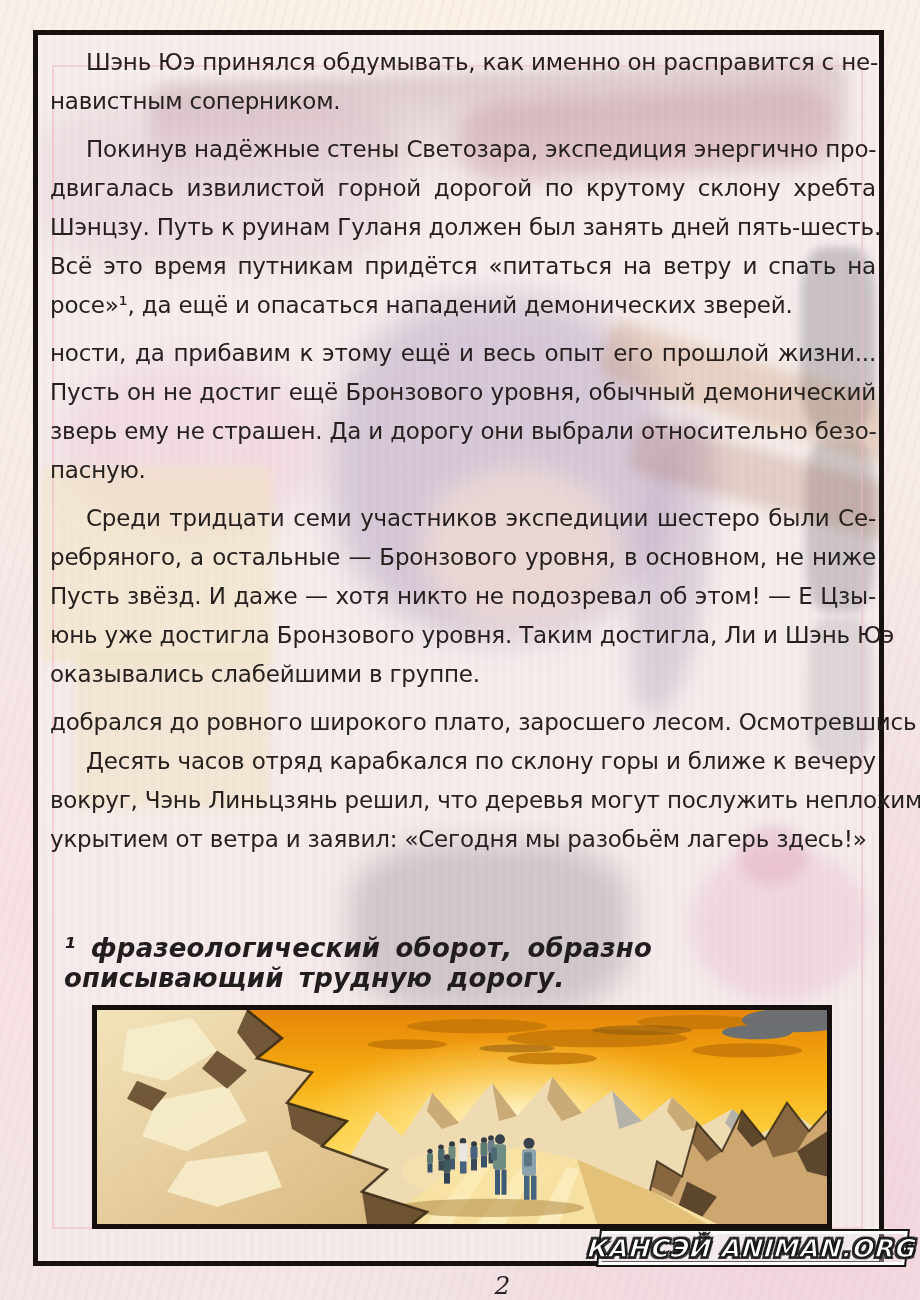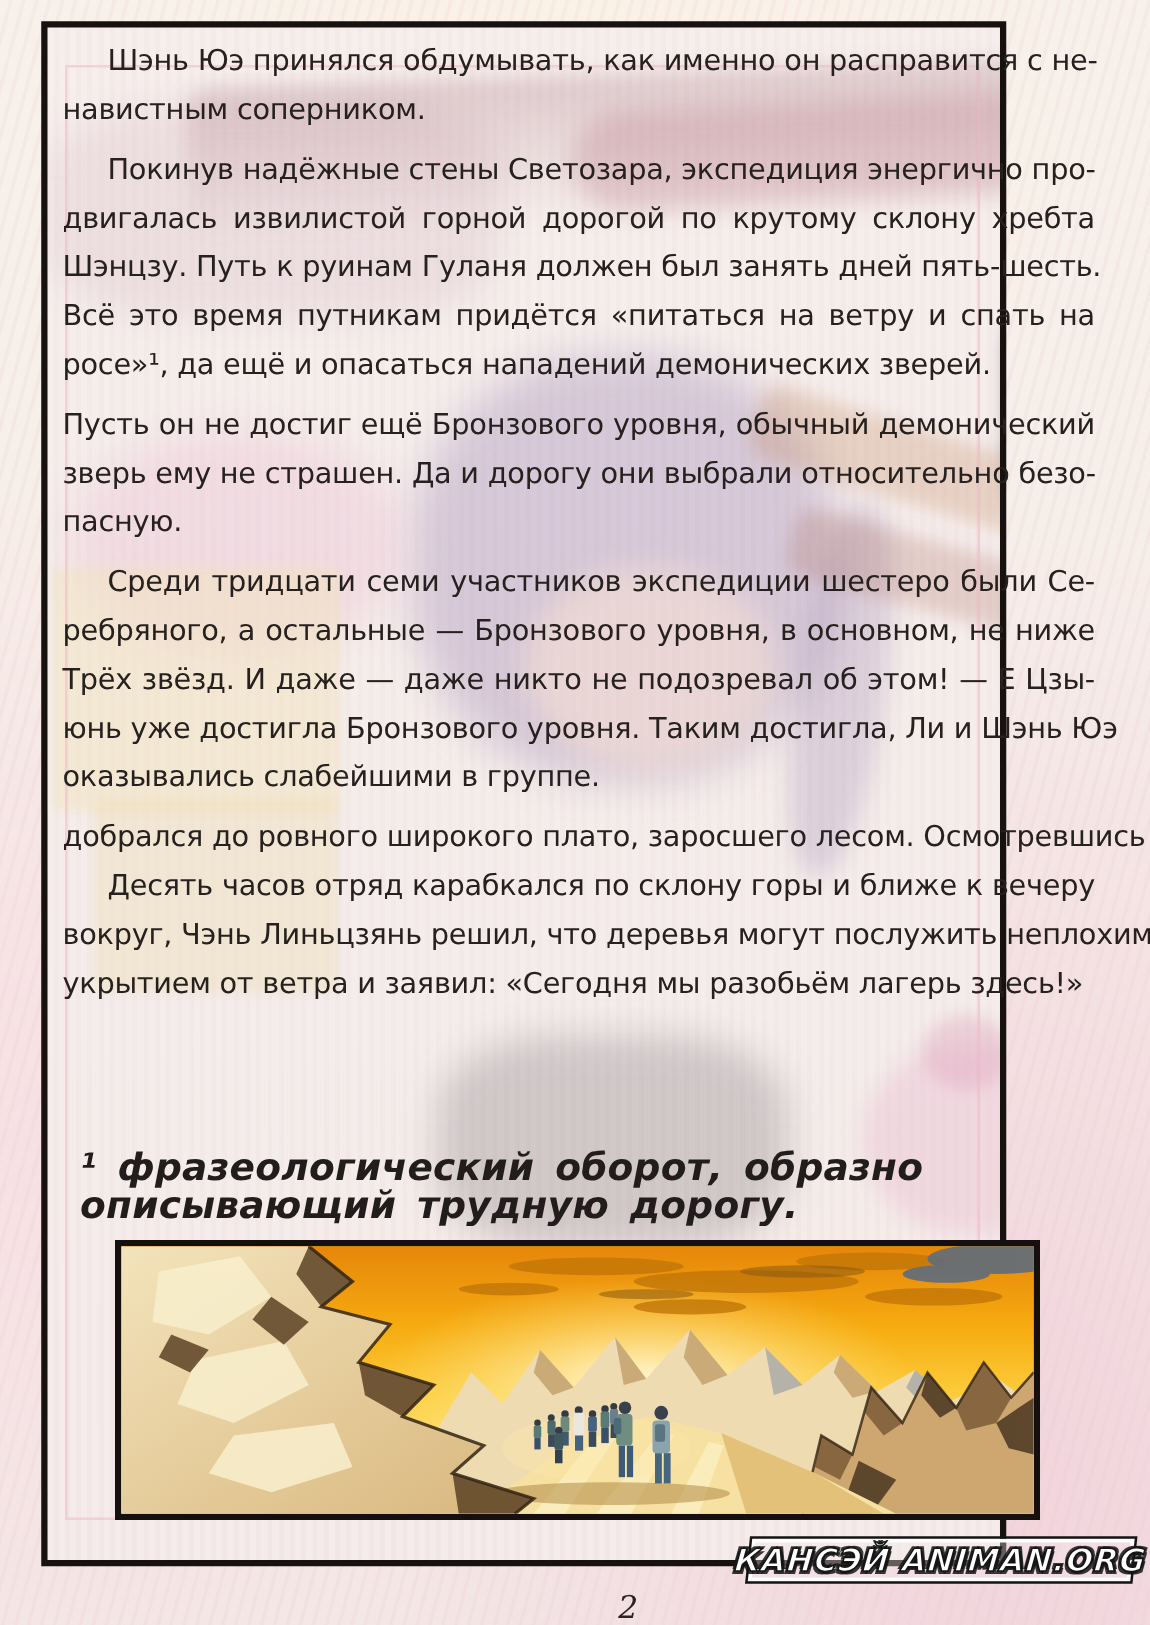--- a/index.html
+++ b/index.html
@@ -7,21 +7,21 @@
     width:920px;height:1300px;position:relative;overflow:hidden;
     font-family:"DejaVu Sans",sans-serif;
     background:
       repeating-linear-gradient(105deg, rgba(255,255,255,0) 0 7px, rgba(231,196,204,.16) 7px 10px),
       radial-gradient(ellipse at 88% 92%, rgba(242,210,219,.9) 0%, rgba(242,210,219,0) 45%),
       radial-gradient(ellipse at 5% 70%, rgba(247,221,226,.8) 0%, rgba(247,221,226,0) 40%),
       radial-gradient(ellipse at 50% 5%, rgba(250,242,230,.9) 0%, rgba(250,242,230,0) 60%),
       linear-gradient(#f8f1ea,#f3e8e6);
   }
   .frame{
-    position:absolute;left:33px;top:17px;width:772px;height:1236px;
+    position:absolute;left:33px;top:30px;width:851px;height:1236px;
     border:5px solid #17110f;box-sizing:border-box;
     background:
       repeating-linear-gradient(90deg, rgba(255,255,255,.18) 0 5px, rgba(255,255,255,0) 5px 9px),
       linear-gradient(#f4ebe9,#f2e7e6);
   }
   .bg{position:absolute;inset:0;overflow:hidden;pointer-events:none;}
   .blob{position:absolute;pointer-events:none;}
   .inner-border{
     position:absolute;left:14px;top:30px;right:16px;bottom:32px;
     border:2px solid rgba(242,184,199,.55);pointer-events:none;
@@ -29,21 +29,21 @@
   .story{
     position:absolute;left:12px;top:8px;width:826px;
     font-size:23px;line-height:39px;color:#26211f;letter-spacing:-.2px;
   }
   .para{margin:0 0 9px 0;}
   .line{text-align:justify;text-align-last:justify;white-space:nowrap;}
   .line.last{text-align:center;text-align-last:left;white-space:normal;}
   .line.indent{text-indent:36px;}
   .footnote{
     position:absolute;left:26px;top:898px;width:770px;
-    font-size:30px;line-height:30px;font-style:italic;font-weight:bold;
+    font-size:26px;line-height:30px;font-style:italic;font-weight:bold;
     word-spacing:6px;letter-spacing:.2px;color:#211d1c;
   }
   .panel{
     position:absolute;left:54px;top:970px;width:740px;height:224px;
     border:5px solid #15100d;box-sizing:border-box;background:#f6ab10;
   }
   .panel svg{display:block;width:100%;height:100%;}
   .watermark{
     position:absolute;left:600px;top:1231px;width:306px;height:34px;
     display:flex;align-items:center;justify-content:center;
@@ -100,28 +100,29 @@
           <div class="line last">навистным соперником.</div>
         </div>
         <div class="para">
           <div class="line indent">Покинув надёжные стены Светозара, экспедиция энергично про-</div>
           <div class="line">двигалась извилистой горной дорогой по крутому склону хребта</div>
           <div class="line">Шэнцзу. Путь к руинам Гуланя должен был занять дней пять-шесть.</div>
           <div class="line">Всё это время путникам придётся «питаться на ветру и спать на</div>
           <div class="line last">росе»¹, да ещё и опасаться нападений демонических зверей.</div>
         </div>
         <div class="para">
+          <div class="line">ности, да прибавим к этому ещё и весь опыт его прошлой жизни...</div>
           <div class="line">Пусть он не достиг ещё Бронзового уровня, обычный демонический</div>
           <div class="line">зверь ему не страшен. Да и дорогу они выбрали относительно безо-</div>
           <div class="line last">пасную.</div>
         </div>
         <div class="para">
           <div class="line indent">Среди тридцати семи участников экспедиции шестеро были Се-</div>
           <div class="line">ребряного, а остальные — Бронзового уровня, в основном, не ниже</div>
-          <div class="line">Трёх звёзд. И даже — даже никто не подозревал об этом! — Е Цзы-</div>
+          <div class="line">Пусть звёзд. И даже — хотя никто не подозревал об этом! — Е Цзы-</div>
           <div class="line">юнь уже достигла Бронзового уровня. Таким достигла, Ли и Шэнь Юэ</div>
           <div class="line last">оказывались слабейшими в группе.</div>
         </div>
         <div class="para">
           <div class="line">добрался до ровного широкого плато, заросшего лесом. Осмотревшись</div>
           <div class="line indent">Десять часов отряд карабкался по склону горы и ближе к вечеру</div>
           <div class="line">вокруг, Чэнь Линьцзянь решил, что деревья могут послужить неплохим</div>
           <div class="line last">укрытием от ветра и заявил: «Сегодня мы разобьём лагерь здесь!»</div>
         </div>
       </div>

